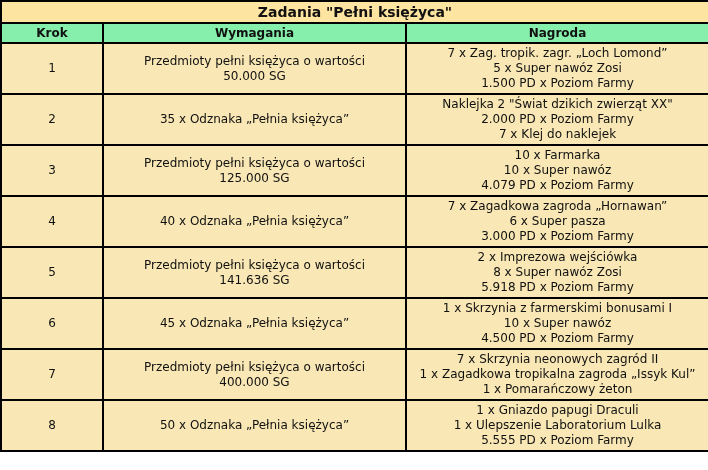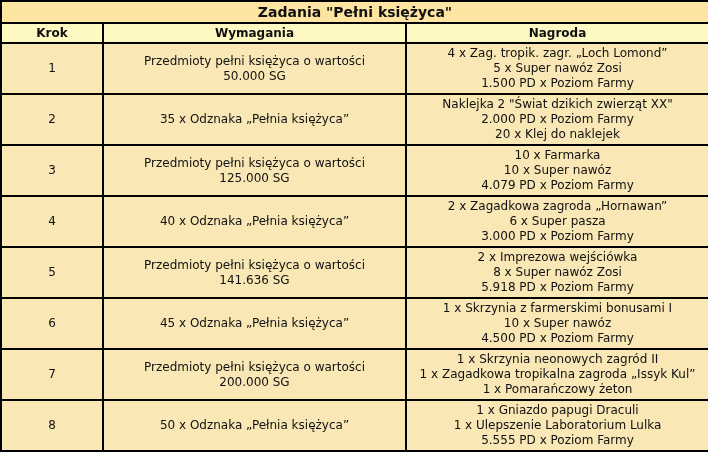--- a/index.html
+++ b/index.html
@@ -1,20 +1,20 @@
 <!DOCTYPE html>
 <html><head>
 <meta charset="utf-8">
 <style>
   html, body { margin:0; padding:0; background:#ffffff; }
   body { width:708px; height:470px; overflow:hidden; font-family:"DejaVu Sans", sans-serif; color:#111; }
   table.quest { border-collapse:collapse; width:708px; table-layout:fixed; }
   table.quest td, table.quest th { border:2px solid #000; text-align:center; vertical-align:middle; padding:0; }
   .title-cell { background:#fde4a0; height:20px; font-weight:bold; font-size:14px; }
-  .hdr th { background:#fef9c3; height:18px; font-size:12px; font-weight:bold; }
+  .hdr th { background:#86efac; height:18px; font-size:12px; font-weight:bold; }
   .row td { background:#f9e8b5; height:49px; font-size:12px; line-height:15px; }
   .line { display:block; }
 </style>
 </head>
 <body>
 
 <table class="quest">
   <colgroup>
       <col style="width:102px">
       <col style="width:303px">
@@ -33,36 +33,36 @@
     <tbody id="rows">
       <tr class="row">
         <td>
           <span class="line">1</span>
         </td>
         <td>
           <span class="line">Przedmioty pełni księżyca o wartości</span>
           <span class="line">50.000 SG</span>
         </td>
         <td>
-          <span class="line">4 x Zag. tropik. zagr. „Loch Lomond”</span>
+          <span class="line">7 x Zag. tropik. zagr. „Loch Lomond”</span>
           <span class="line">5 x Super nawóz Zosi</span>
           <span class="line">1.500 PD x Poziom Farmy</span>
         </td>
       </tr>
       <tr class="row">
         <td>
           <span class="line">2</span>
         </td>
         <td>
           <span class="line">35 x Odznaka „Pełnia księżyca”</span>
         </td>
         <td>
           <span class="line">Naklejka 2 "Świat dzikich zwierząt XX"</span>
           <span class="line">2.000 PD x Poziom Farmy</span>
-          <span class="line">20 x Klej do naklejek</span>
+          <span class="line">7 x Klej do naklejek</span>
         </td>
       </tr>
       <tr class="row">
         <td>
           <span class="line">3</span>
         </td>
         <td>
           <span class="line">Przedmioty pełni księżyca o wartości</span>
           <span class="line">125.000 SG</span>
         </td>
@@ -73,21 +73,21 @@
         </td>
       </tr>
       <tr class="row">
         <td>
           <span class="line">4</span>
         </td>
         <td>
           <span class="line">40 x Odznaka „Pełnia księżyca”</span>
         </td>
         <td>
-          <span class="line">2 x Zagadkowa zagroda „Hornawan”</span>
+          <span class="line">7 x Zagadkowa zagroda „Hornawan”</span>
           <span class="line">6 x Super pasza</span>
           <span class="line">3.000 PD x Poziom Farmy</span>
         </td>
       </tr>
       <tr class="row">
         <td>
           <span class="line">5</span>
         </td>
         <td>
           <span class="line">Przedmioty pełni księżyca o wartości</span>
@@ -111,24 +111,24 @@
           <span class="line">10 x Super nawóz</span>
           <span class="line">4.500 PD x Poziom Farmy</span>
         </td>
       </tr>
       <tr class="row">
         <td>
           <span class="line">7</span>
         </td>
         <td>
           <span class="line">Przedmioty pełni księżyca o wartości</span>
-          <span class="line">200.000 SG</span>
+          <span class="line">400.000 SG</span>
         </td>
         <td>
-          <span class="line">1 x Skrzynia neonowych zagród II</span>
+          <span class="line">7 x Skrzynia neonowych zagród II</span>
           <span class="line">1 x Zagadkowa tropikalna zagroda „Issyk Kul”</span>
           <span class="line">1 x Pomarańczowy żeton</span>
         </td>
       </tr>
       <tr class="row">
         <td>
           <span class="line">8</span>
         </td>
         <td>
           <span class="line">50 x Odznaka „Pełnia księżyca”</span>

